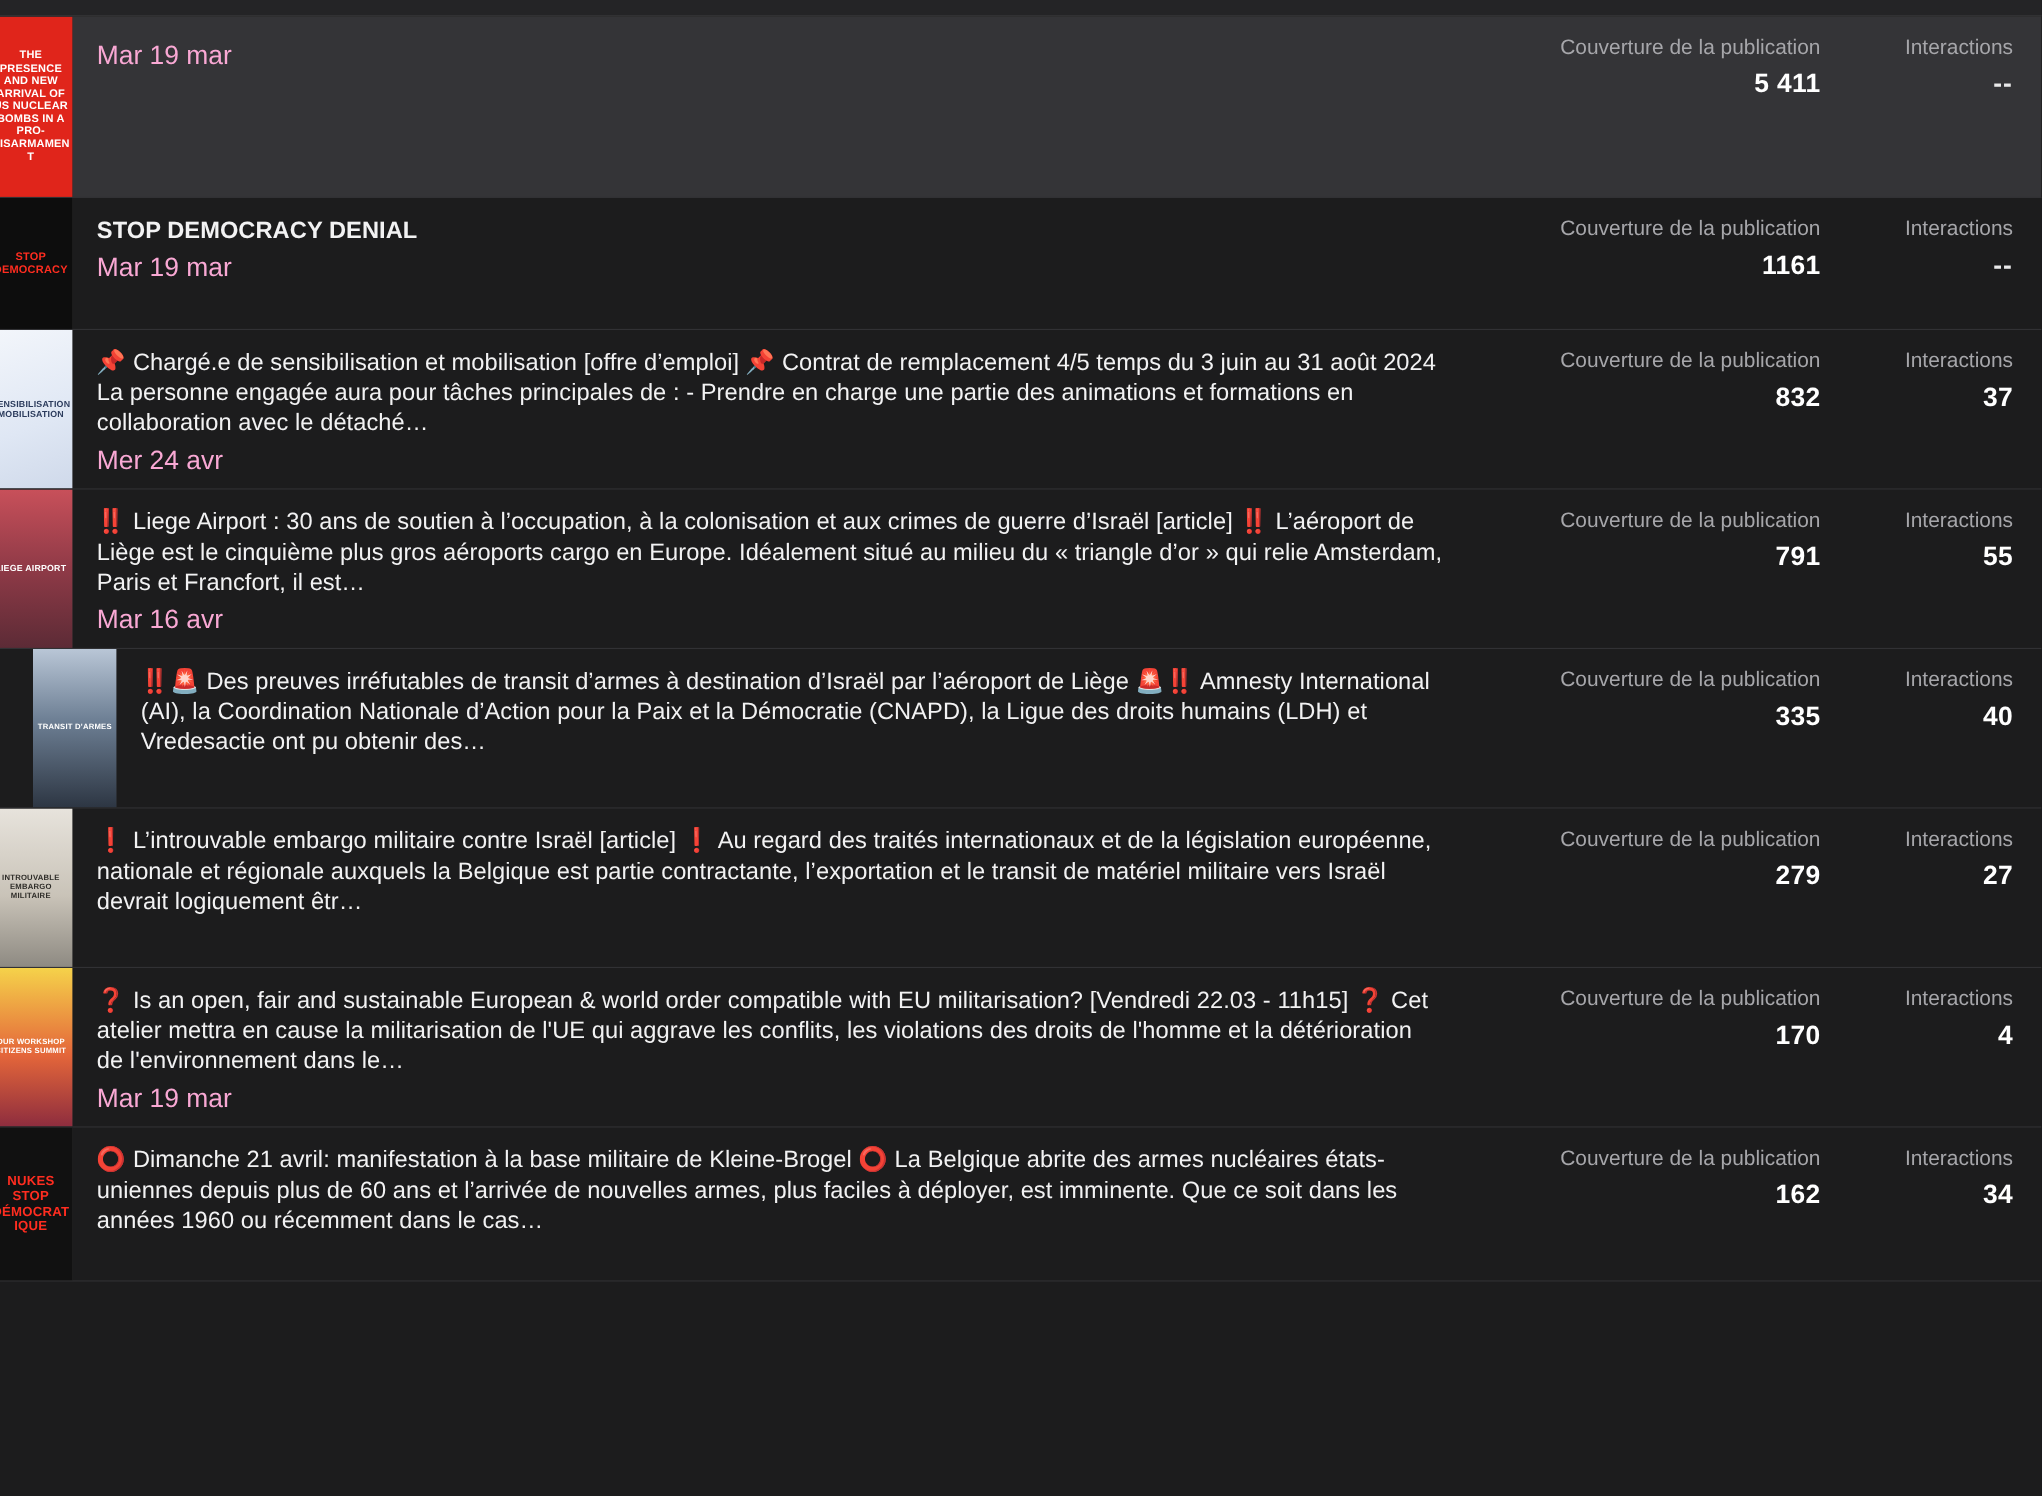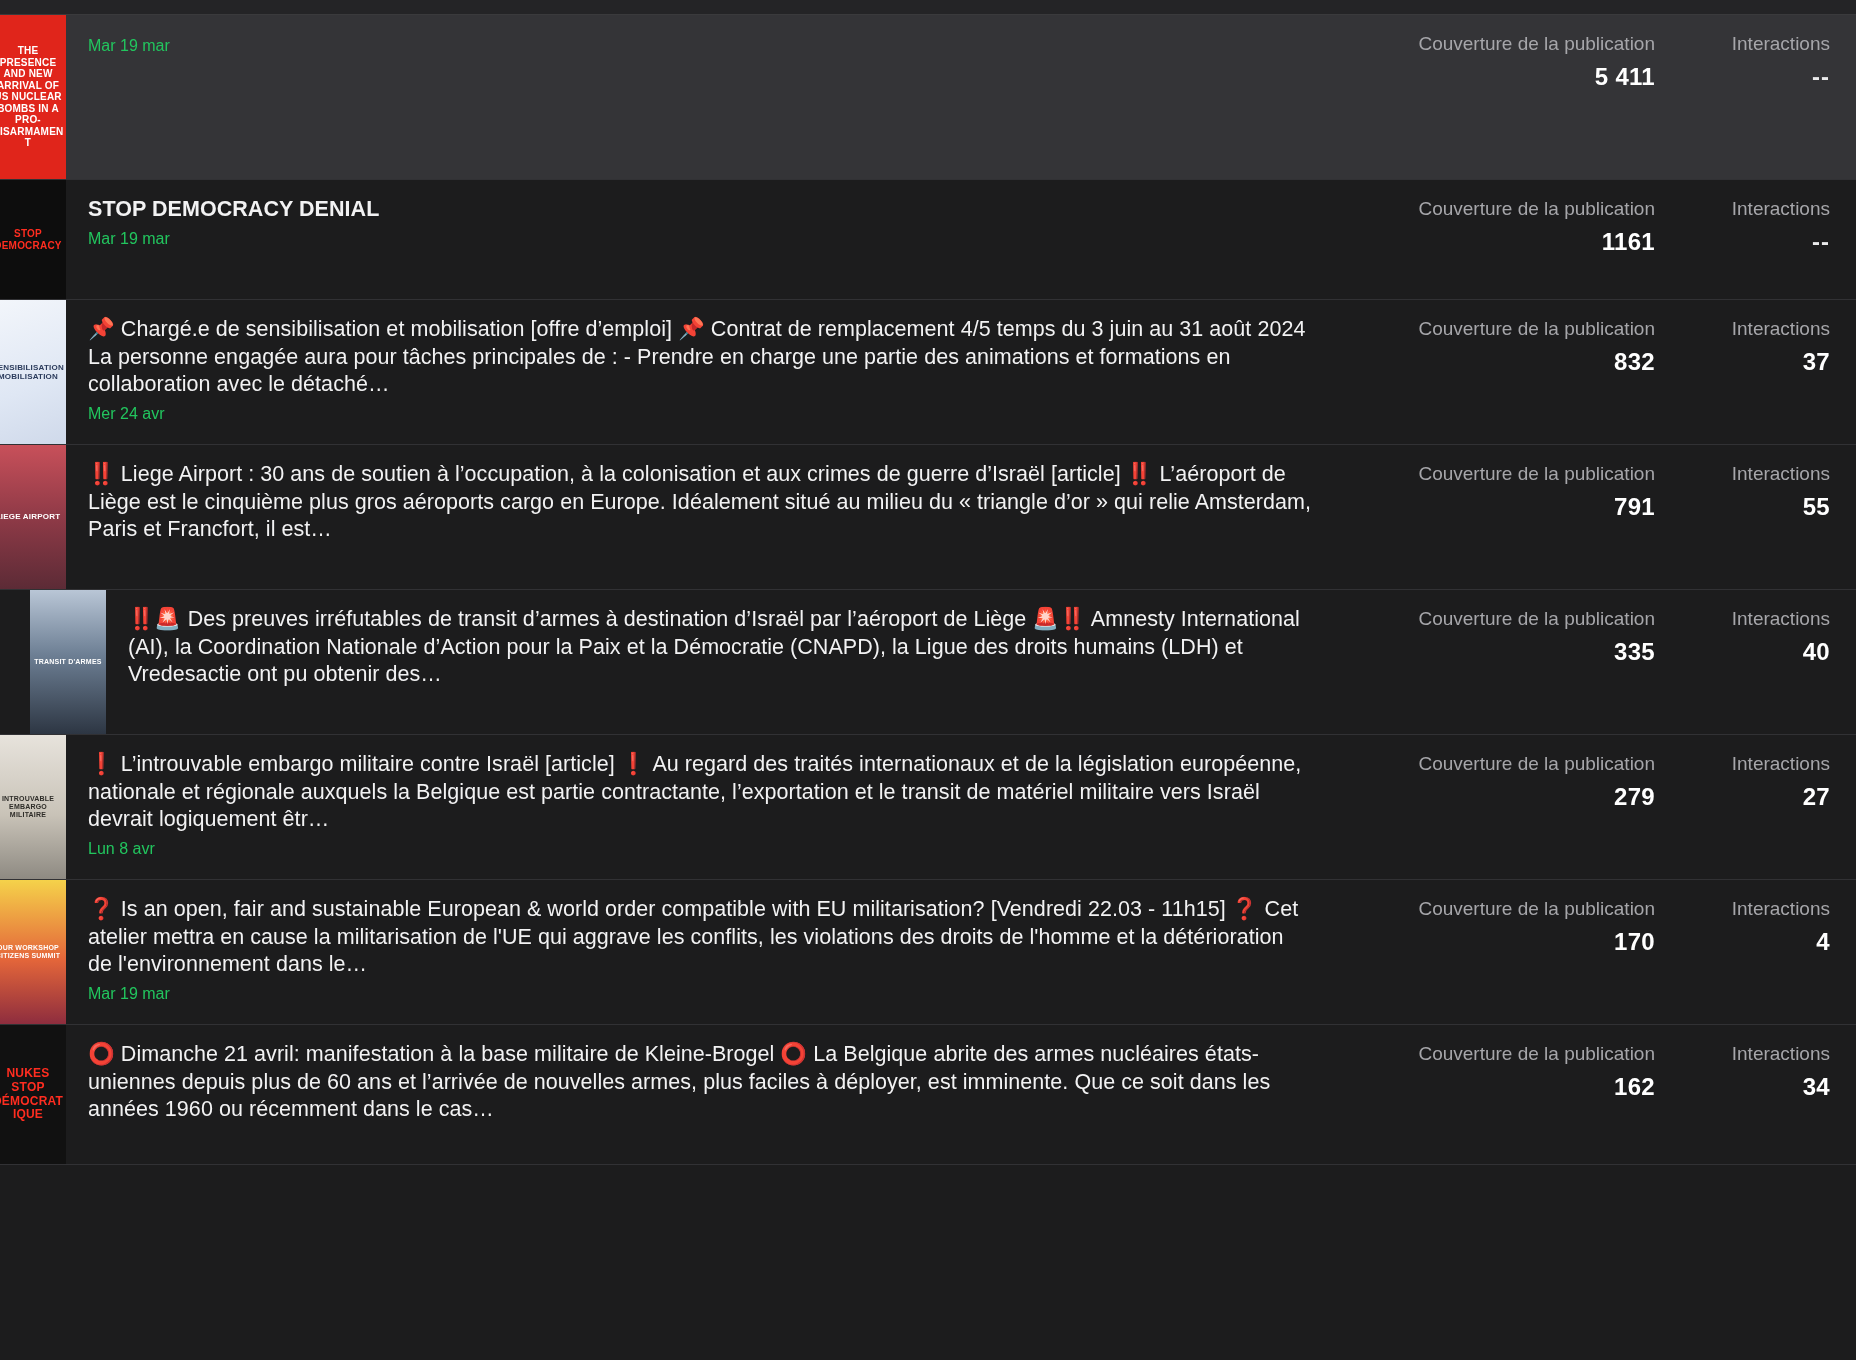--- a/index.html
+++ b/index.html
@@ -99,22 +99,22 @@
     color: #f2f2f3;
     letter-spacing: 0.05px;
     margin: 0;
     max-width: 1225px;
   }
   .post-title.bold {
     font-weight: 700;
   }
   .post-date {
     margin-top: 6px;
-    font-size: 16px;
-    color: #22c55e;
+    font-size: 24px;
+    color: #f9a8d4;
     font-weight: 400;
   }
 
   .metrics {
     flex: none;
     display: flex;
     align-items: flex-end;
     padding-top: 18px;
     padding-right: 26px;
   }
@@ -202,20 +202,21 @@
             <div class="metric-value">37</div>
           </div>
         </div>
       </div>
       <div class="post-row" style="height: 145px;">
         <div class="thumb">
           <div class="thumb-inner t-rose">LIEGE AIRPORT</div>
         </div>
         <div class="content">
           <div class="post-title">‼️ Liege Airport : 30 ans de soutien à l’occupation, à la colonisation et aux crimes de guerre d’Israël [article] ‼️ L’aéroport de Liège est le cinquième plus gros aéroports cargo en Europe. Idéalement situé au milieu du « triangle d’or » qui relie Amsterdam, Paris et Francfort, il est…</div>
+          <div class="post-date">Mar 16 avr</div>
         </div>
         <div class="metrics">
           <div class="metric coverage">
             <div class="metric-label">Couverture de la publication</div>
             <div class="metric-value">791</div>
           </div>
           <div class="metric inter">
             <div class="metric-label">Interactions</div>
             <div class="metric-value">55</div>
           </div>
@@ -238,21 +239,20 @@
             <div class="metric-value">40</div>
           </div>
         </div>
       </div>
       <div class="post-row" style="height: 145px;">
         <div class="thumb">
           <div class="thumb-inner t-doc">INTROUVABLE EMBARGO MILITAIRE</div>
         </div>
         <div class="content">
           <div class="post-title">❗ L’introuvable embargo militaire contre Israël [article] ❗ Au regard des traités internationaux et de la législation européenne, nationale et régionale auxquels la Belgique est partie contractante, l’exportation et le transit de matériel militaire vers Israël devrait logiquement êtr…</div>
-          <div class="post-date">Lun 8 avr</div>
         </div>
         <div class="metrics">
           <div class="metric coverage">
             <div class="metric-label">Couverture de la publication</div>
             <div class="metric-value">279</div>
           </div>
           <div class="metric inter">
             <div class="metric-label">Interactions</div>
             <div class="metric-value">27</div>
           </div>

